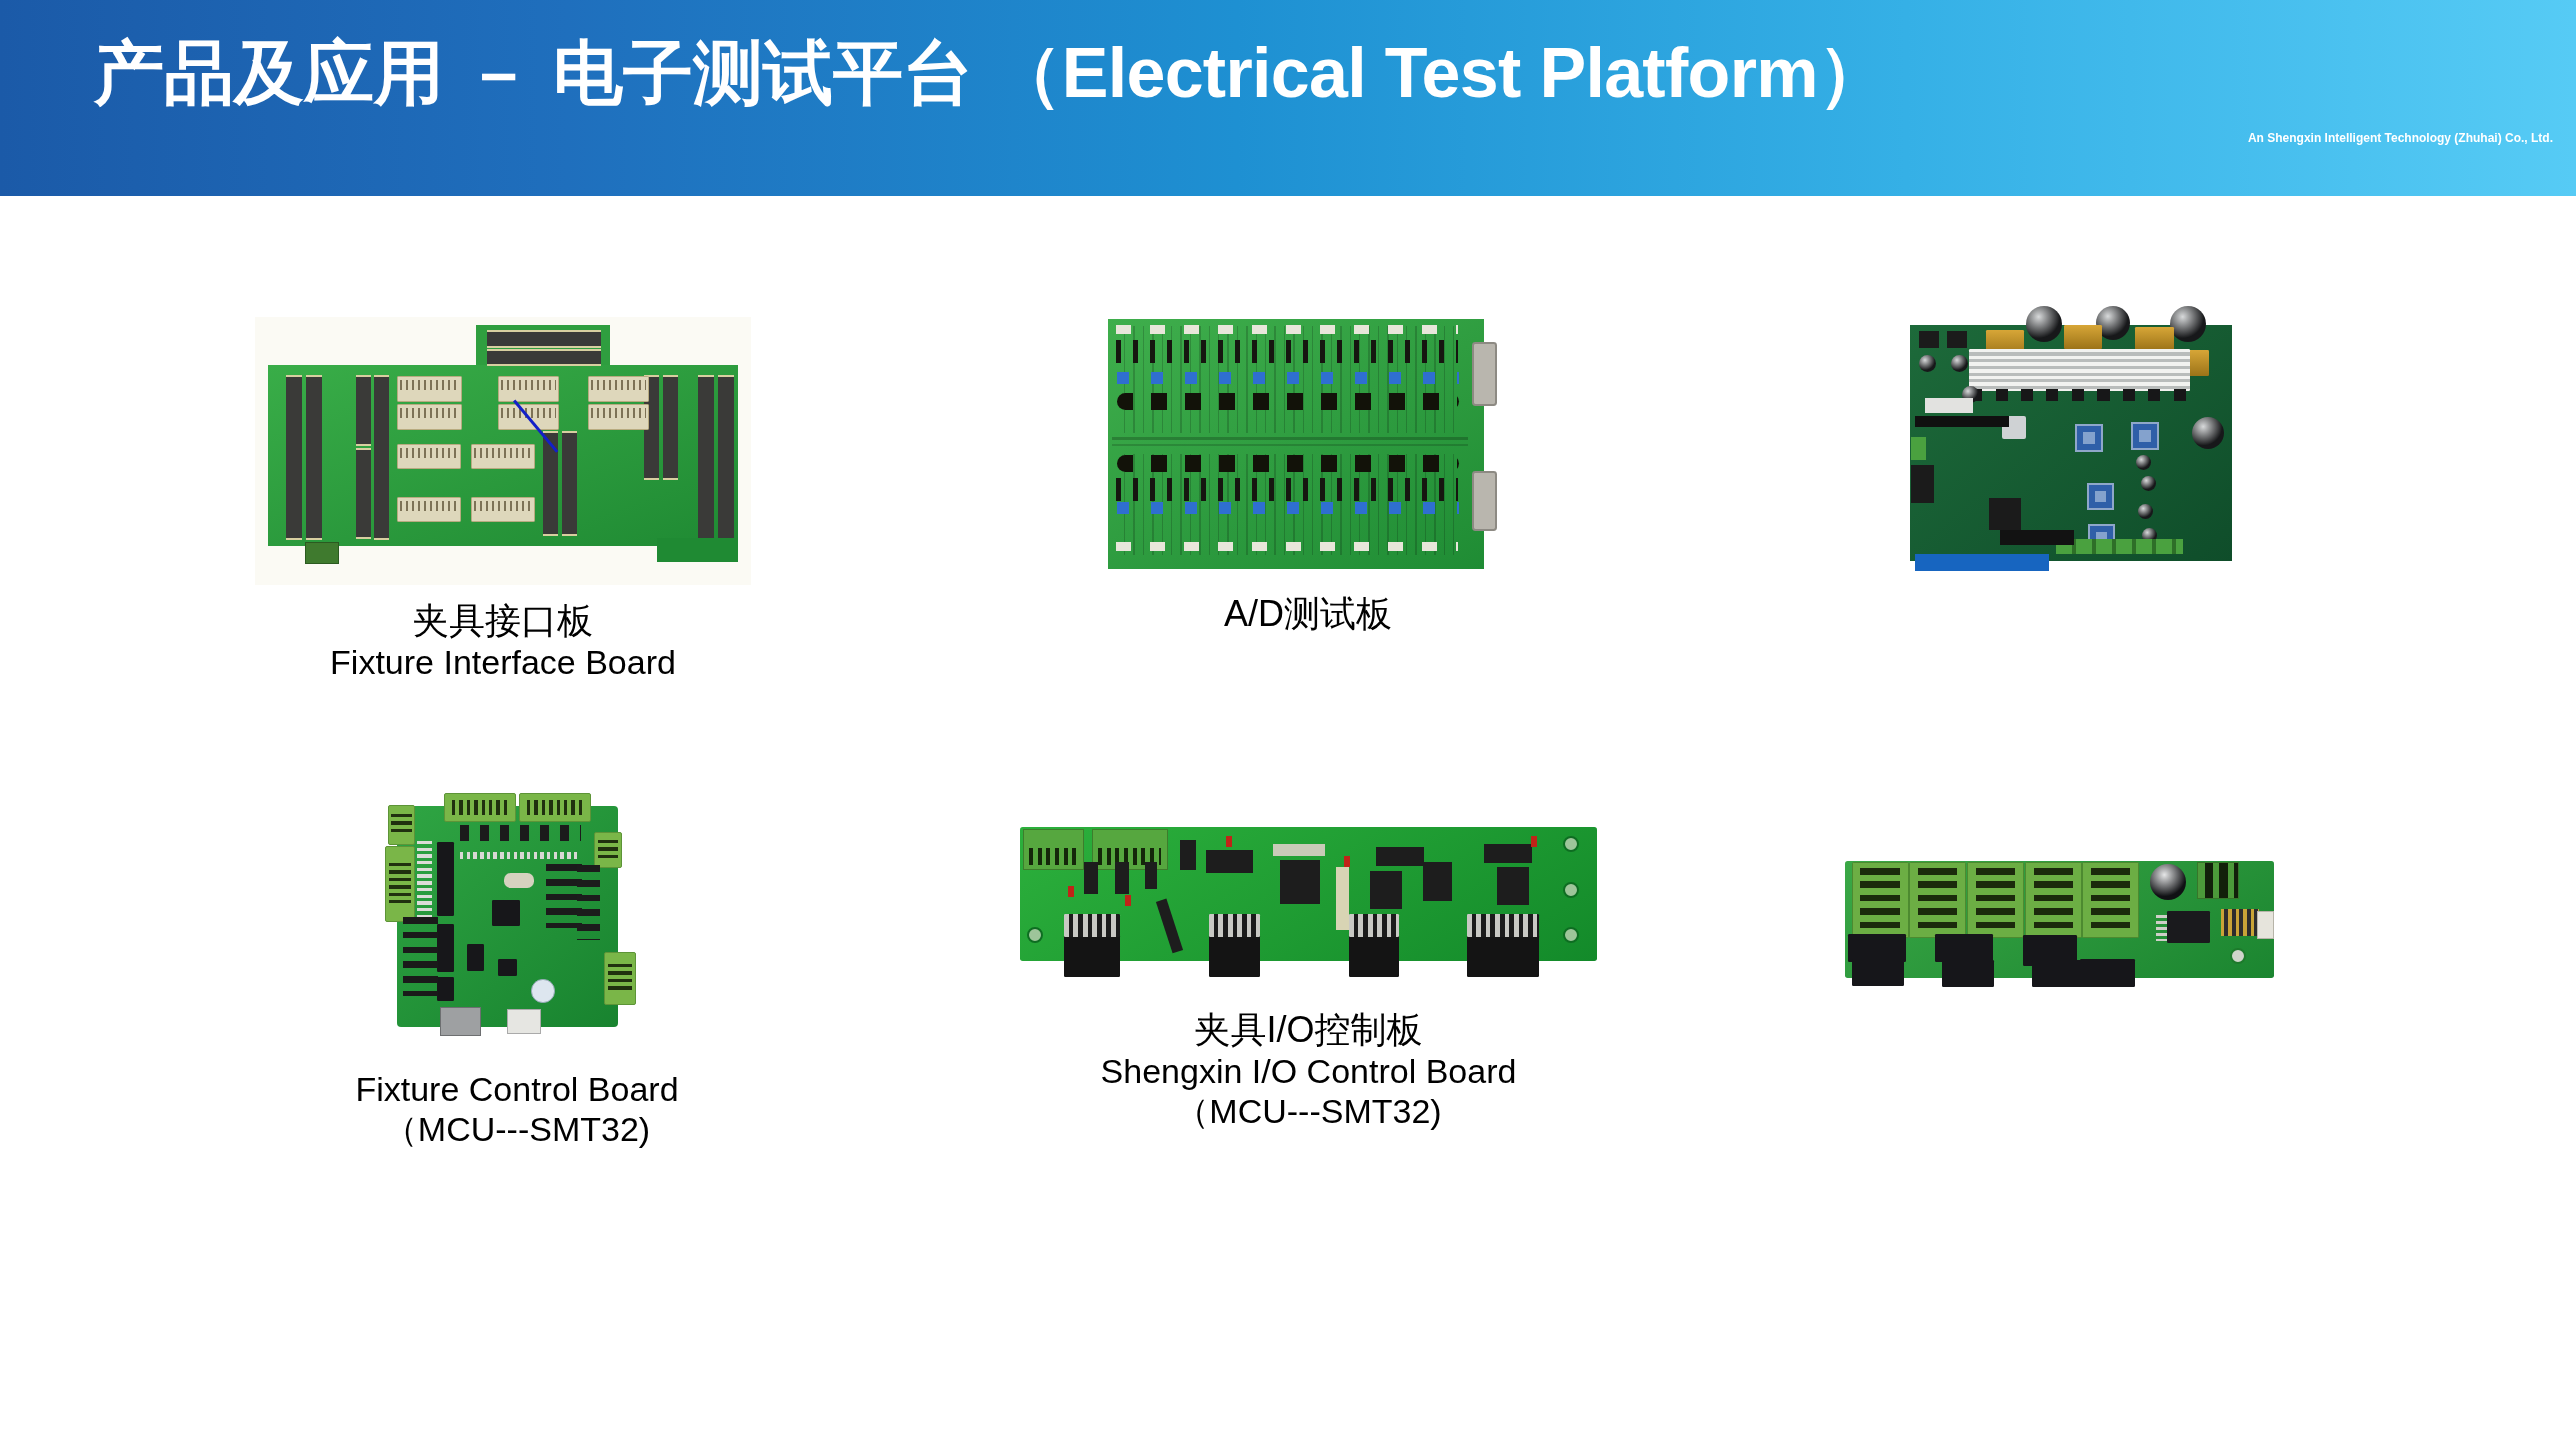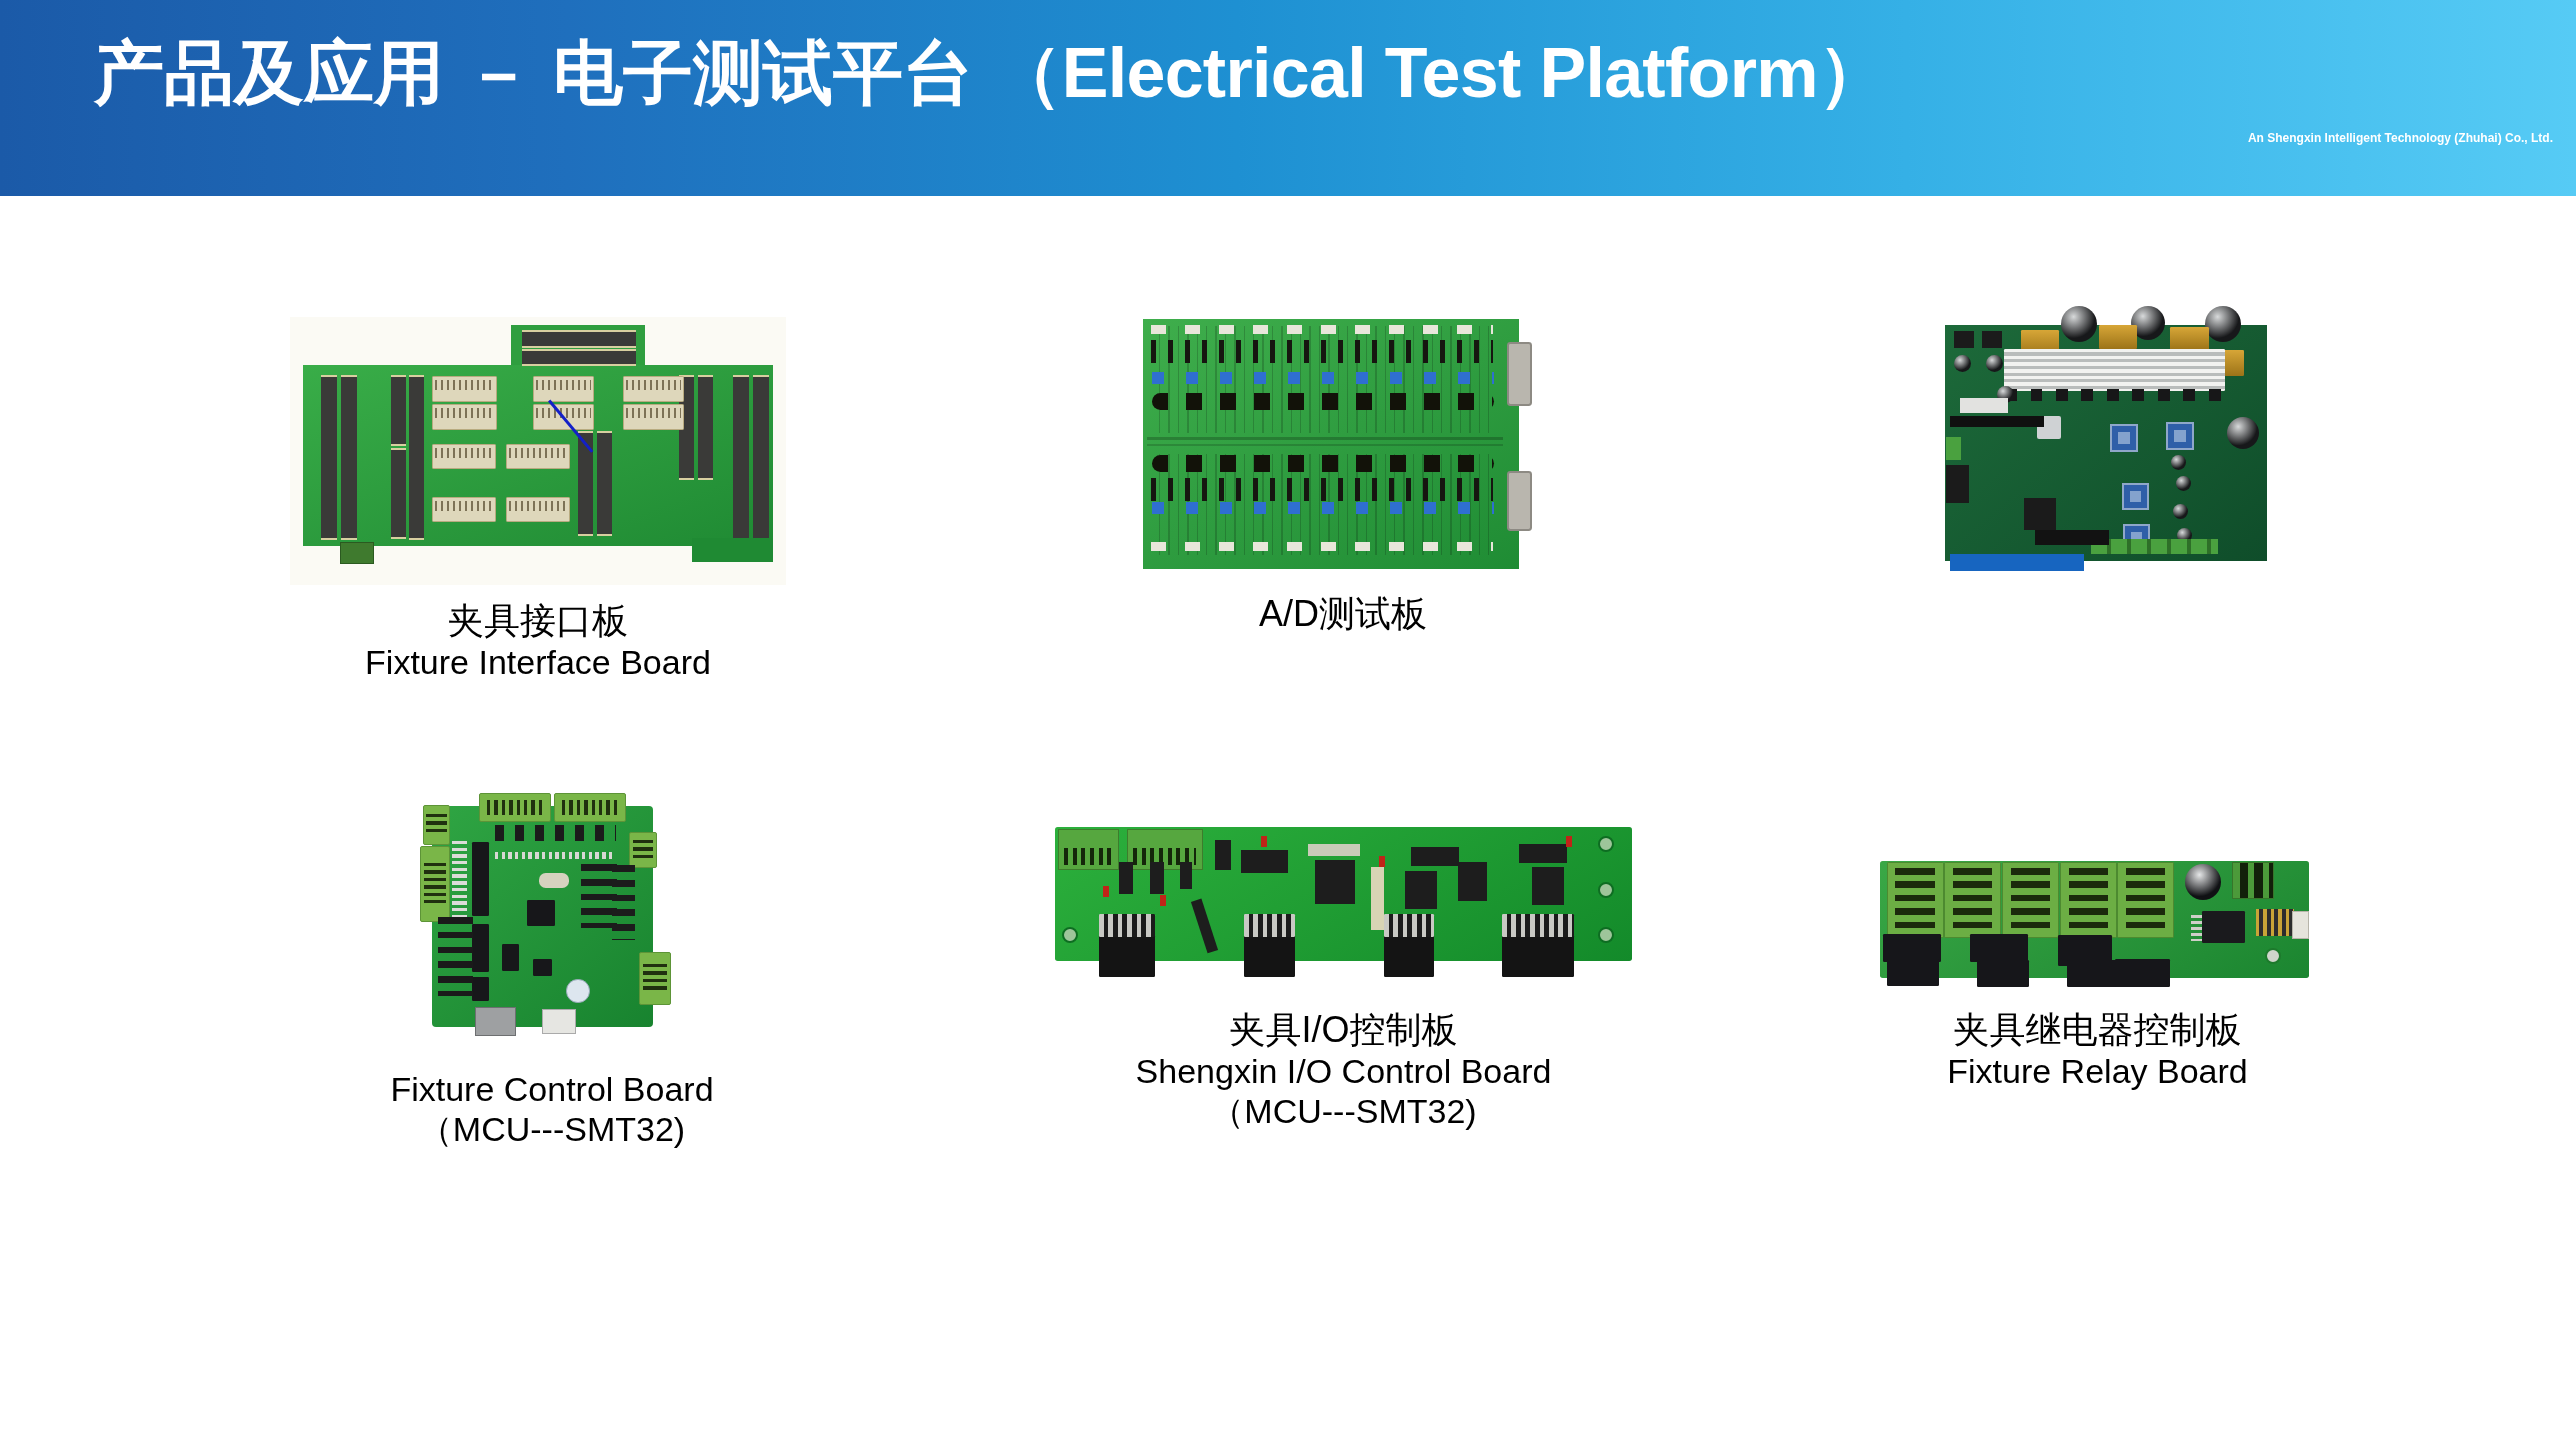--- a/index.html
+++ b/index.html
@@ -20,21 +20,21 @@
     letter-spacing:0px;white-space:nowrap;line-height:1.1;
   }
   .header-title .en{ letter-spacing:-0.7px; }
   .header-company{
     position:absolute;right:23px;top:131px;
     font-size:12px;font-weight:bold;color:#ffffff;white-space:nowrap;
   }
 
   
   .grid{
-    position:absolute;left:0;top:196px;width:2428px;height:1114px;margin-left:35px;
+    position:absolute;left:0;top:196px;width:2428px;height:1114px;
   }
   .card{ position:absolute; }
   .caption{
     text-align:center;color:#000000;line-height:1.18;
     font-size:36px;white-space:nowrap;
   }
   .caption .cn{ display:block; }
   .caption .en{ display:block; font-size:34px;}
   .caption .sub{ display:block; font-size:34px;}
 
@@ -358,24 +358,20 @@
       <div class="grn2" style="left:356px;top:9.4px;width:40px;height:35px;
            background:repeating-linear-gradient(90deg,#4c9a3a 0 6.7px,#12200a 6.7px 14.8px);"></div>
       <div class="soic" style="left:326px;top:58px;width:43px;height:32px;"></div>
       <div class="p" style="left:315px;top:62px;width:10.7px;height:25.5px;
            background:repeating-linear-gradient(180deg,#cfcfc8 0 2.7px,transparent 2.7px 6px);"></div>
       <div class="pins" style="left:380px;top:56px;width:38px;height:27px;"></div>
       <div class="p" style="left:416px;top:58px;width:14.8px;height:25.5px;background:#e6e4dc;border:1.3px solid #b7b4a9;"></div>
       <div class="p" style="left:389px;top:95px;width:12px;height:12px;border-radius:50%;
            background:#cfd5cb;border:2px solid #1d7a2c;"></div>
     </div>
-    <div class="caption">
-      <span class="cn">夹具继电器控制板</span>
-      <span class="en">Fixture Relay Board</span>
-    </div>
   </div>
 
 </div>
 
 <div class="footer">
   
   
   
   
 </div>

